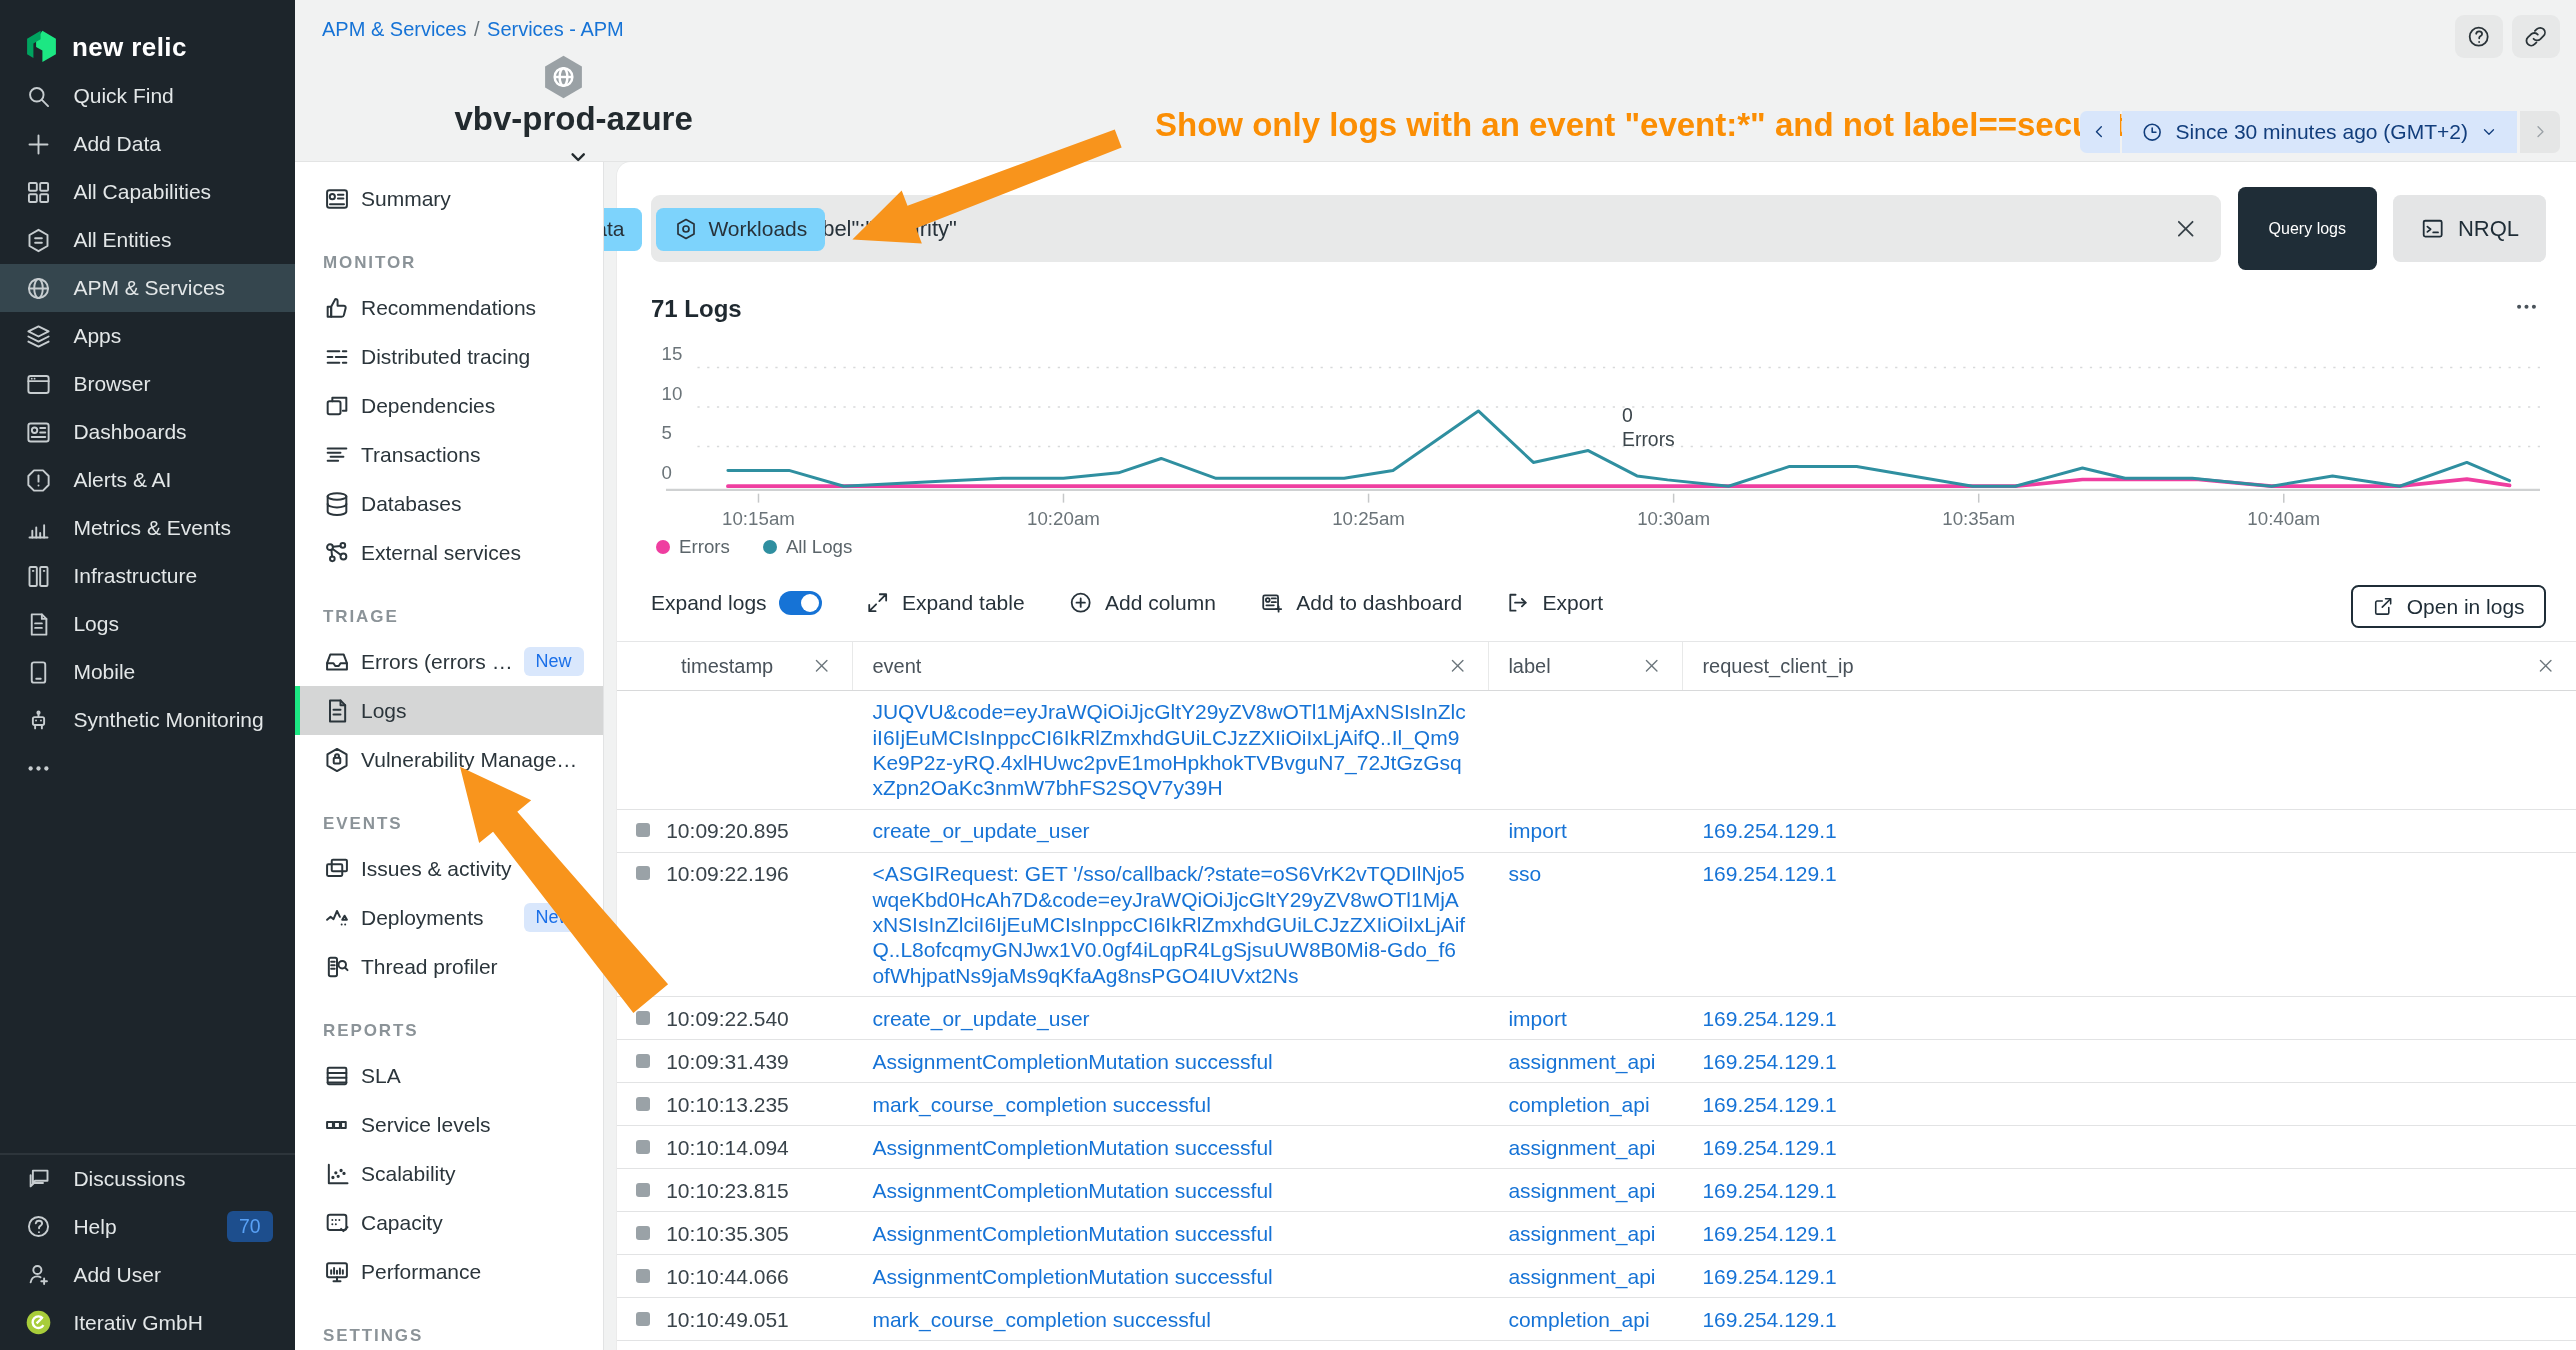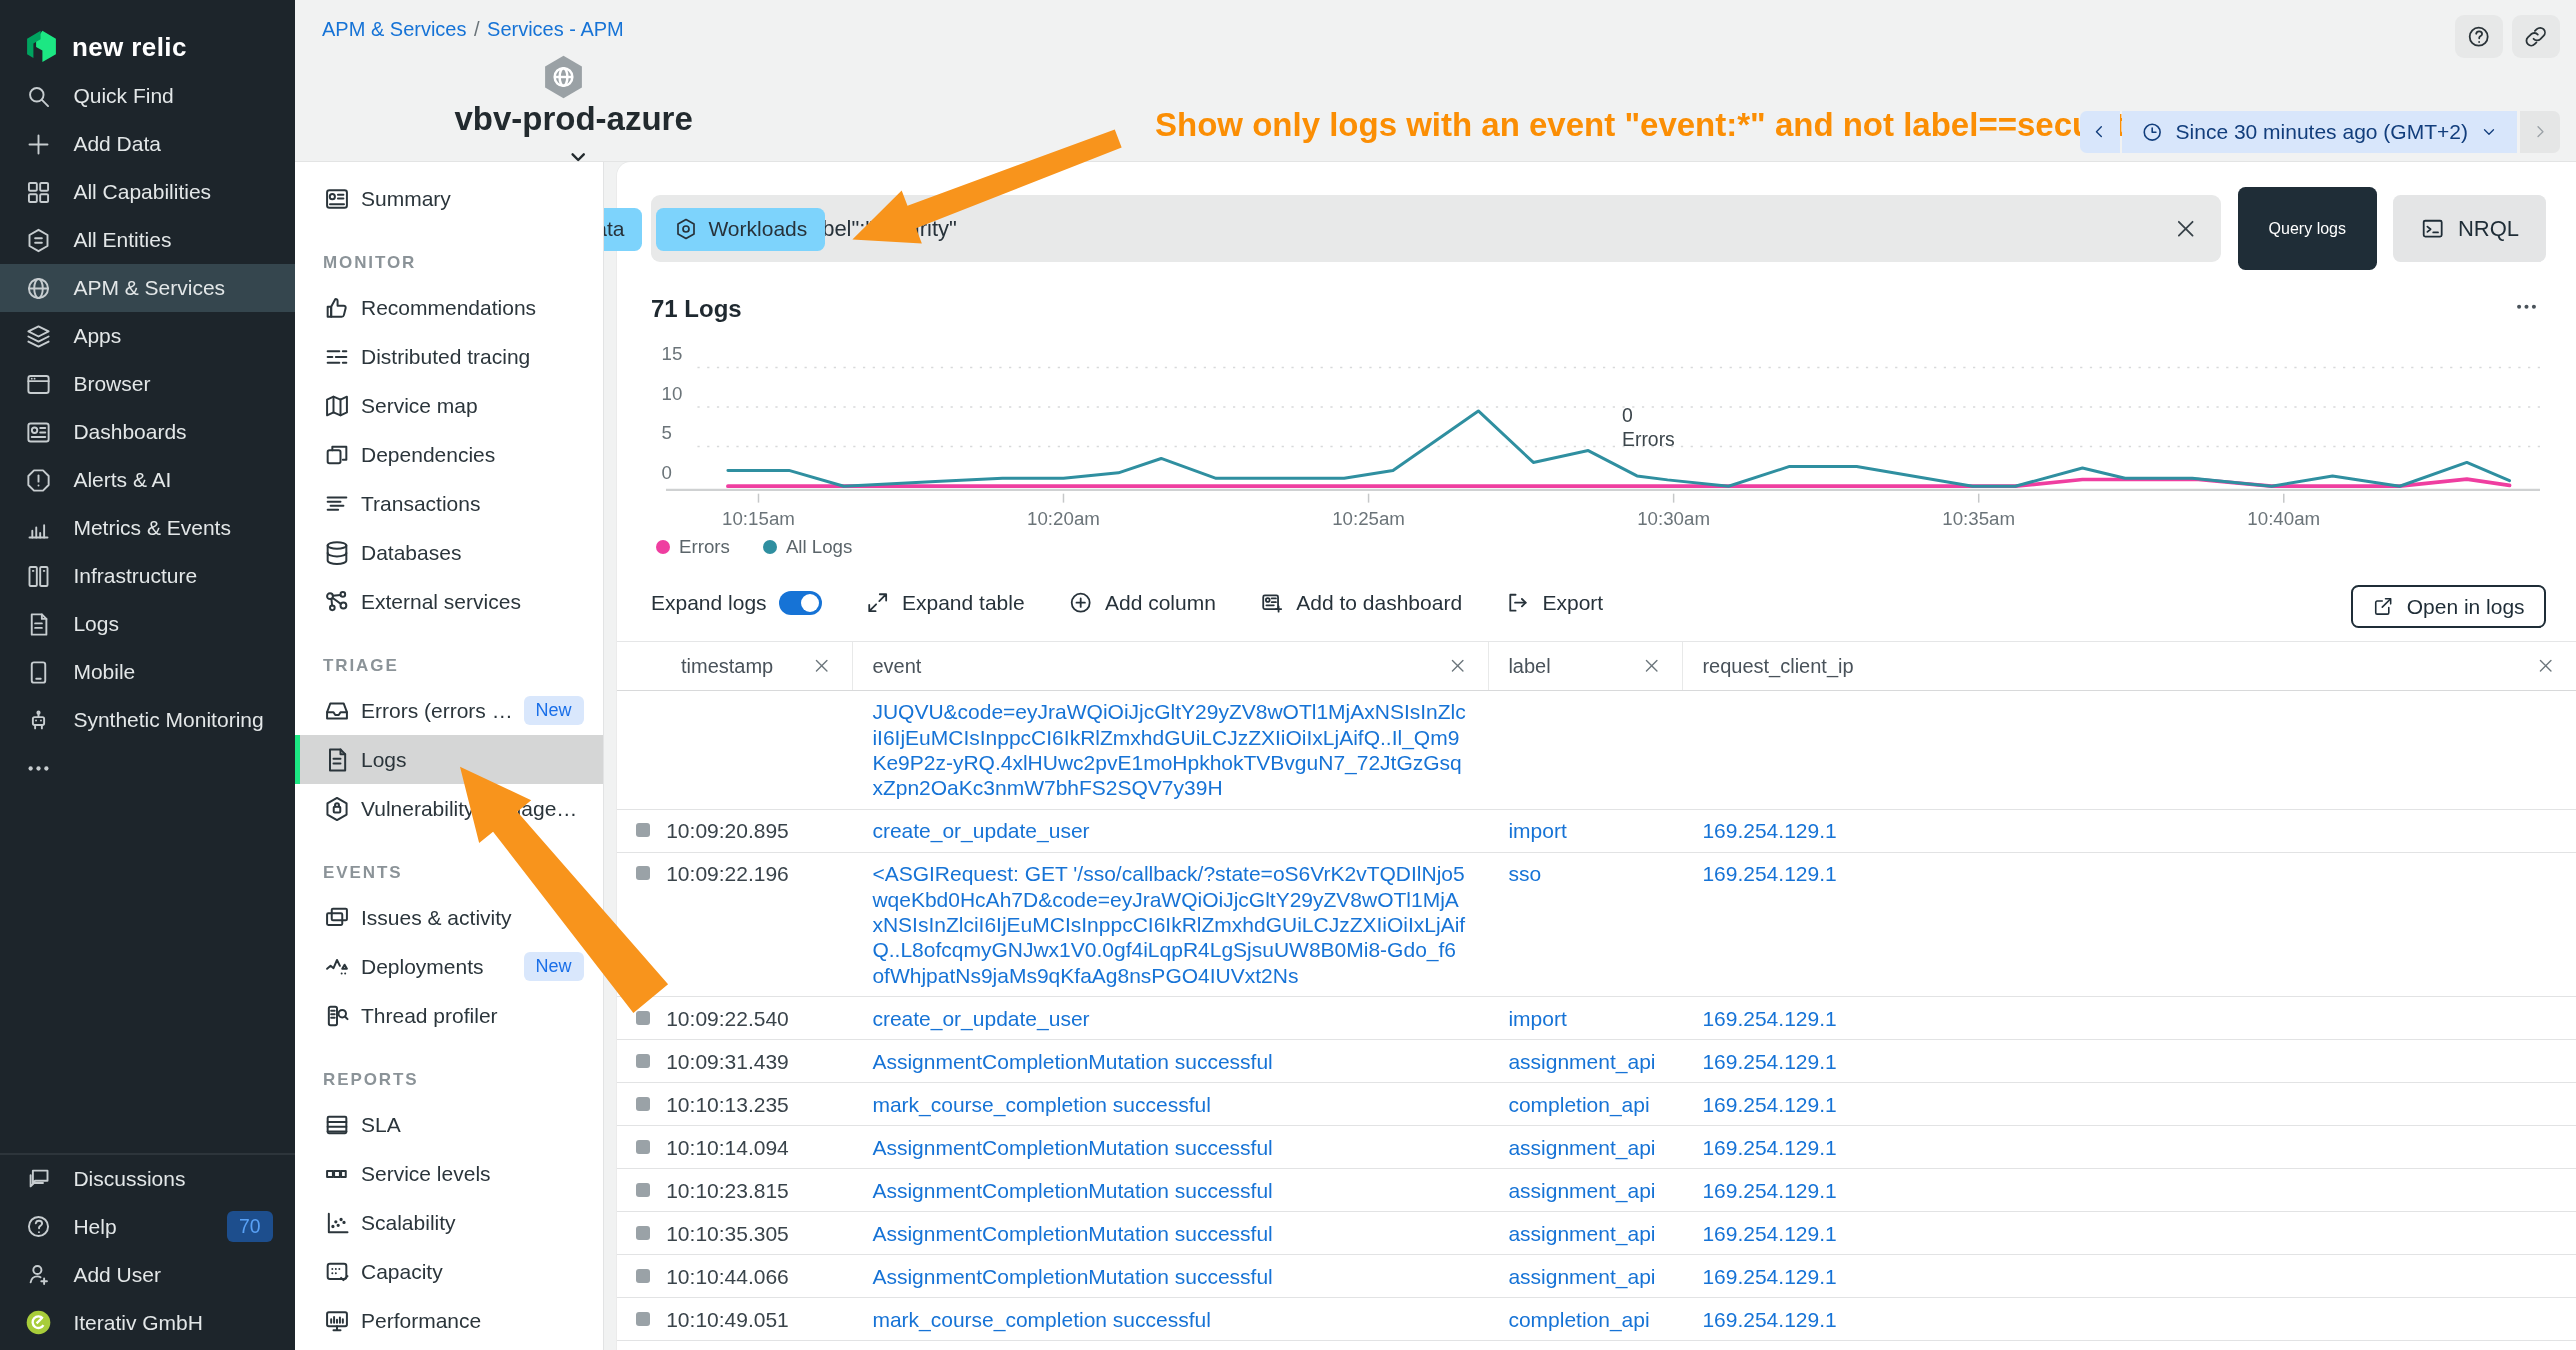--- a/index.html
+++ b/index.html
@@ -456,29 +456,20 @@
         <span class="ic">
           <svg viewBox="0 0 24 24" fill="none" stroke="currentColor" stroke-width="1.7" stroke-linecap="round" stroke-linejoin="round">
             <path d="M4 7h10M17 7h3M4 12h4M11 12h9M4 17h10M17 17h3"></path>
           </svg>
         </span>
         <span class="sr-lbl">Distributed tracing</span>
       </div>
       <div class="sr-item">
         <span class="ic">
           <svg viewBox="0 0 24 24" fill="none" stroke="currentColor" stroke-width="1.7" stroke-linecap="round" stroke-linejoin="round">
-            <path d="M3.5 6.5L9 4l6 2.5L20.5 4v13.5L15 20l-6-2.5-5.5 2.5z"></path>
-            <path d="M9 4v13.5M15 6.5V20"></path>
-          </svg>
-        </span>
-        <span class="sr-lbl">Service map</span>
-      </div>
-      <div class="sr-item">
-        <span class="ic">
-          <svg viewBox="0 0 24 24" fill="none" stroke="currentColor" stroke-width="1.7" stroke-linecap="round" stroke-linejoin="round">
             <rect x="4" y="8" width="11" height="11" rx="1.5"></rect>
             <path d="M8 8V5h12v11h-3"></path>
           </svg>
         </span>
         <span class="sr-lbl">Dependencies</span>
       </div>
       <div class="sr-item">
         <span class="ic">
           <svg viewBox="0 0 24 24" fill="none" stroke="currentColor" stroke-width="1.7" stroke-linecap="round" stroke-linejoin="round">
             <path d="M4 6.5h16M4 10h11M6.5 13.5h11M4 17h9"></path>

